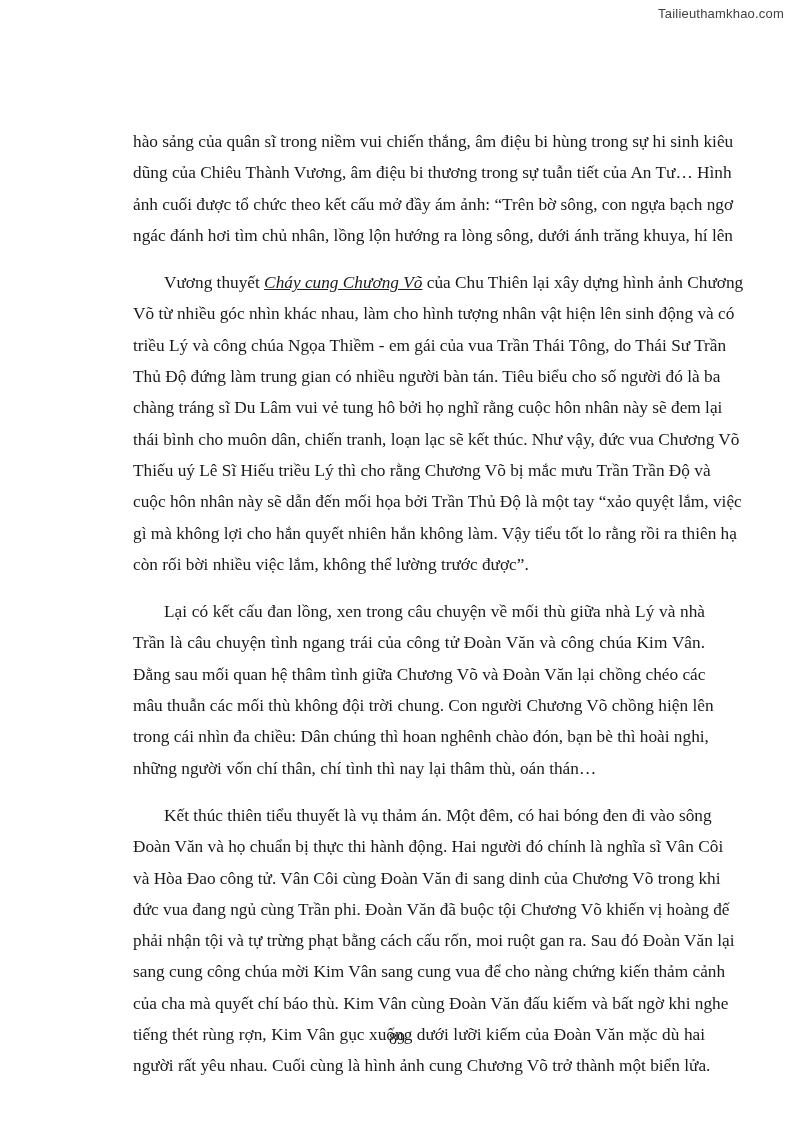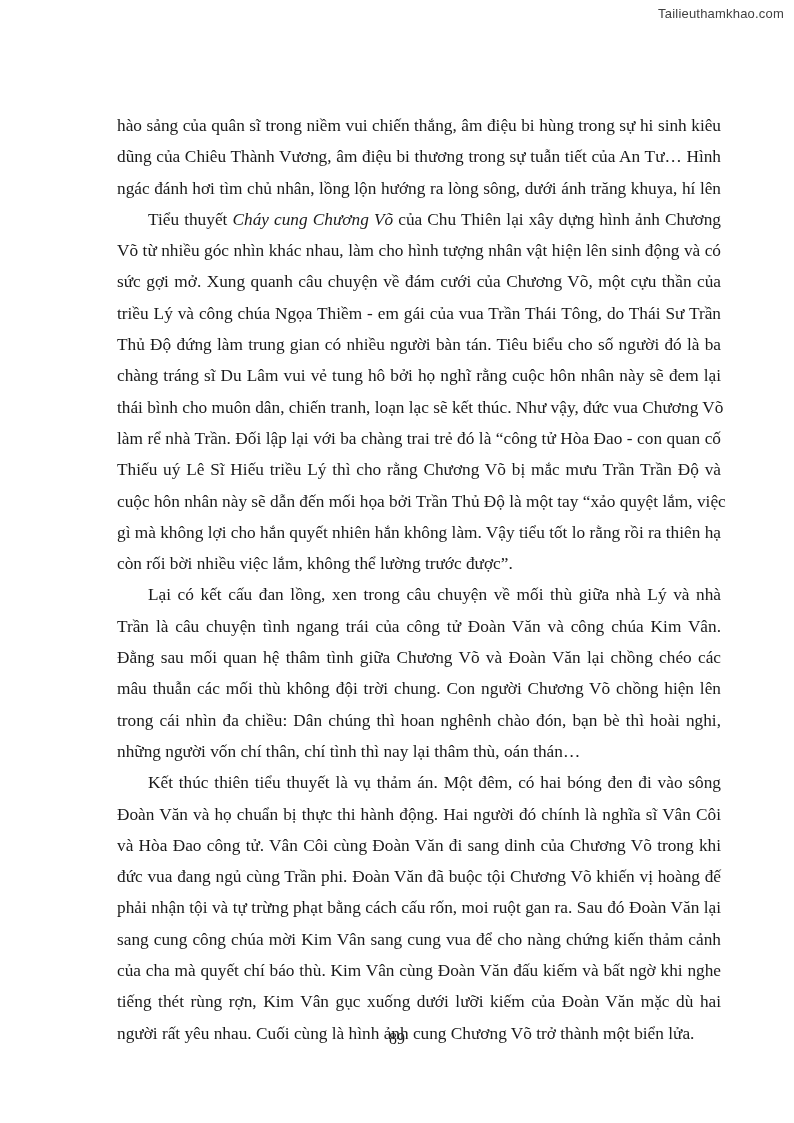--- a/index.html
+++ b/index.html
@@ -24,28 +24,29 @@
       color: #404040;
       letter-spacing: 0.2px;
     }
     .page-body {
       position: absolute;
       left: 117px;
       top: 110px;
       width: 604px;
     }
     .para {
-      margin: 0;
+      margin: 16px;
       font-size: 17.3px;
       line-height: 31.3px;
       text-align: justify;
       text-align-last: left;
     }
     .para em {
       font-style: italic;
+      text-decoration: underline;
     }
     .line {
       display: block;
       text-align: justify;
       text-align-last: justify;
       white-space: nowrap;
     }
     .line.last {
       text-align-last: left;
     }
@@ -62,32 +63,31 @@
 </head>
 <body>
 
 <div class="watermark">Tailieuthamkhao.com</div>
 
 <div class="page-body">
 
   <p class="para">
     <span class="line">hào sảng của quân sĩ trong niềm vui chiến thắng, âm điệu bi hùng trong sự hi sinh kiêu</span>
     <span class="line">dũng của Chiêu Thành Vương, âm điệu bi thương trong sự tuẫn tiết của An Tư… Hình</span>
+    <span class="line">ảnh cuối được tổ chức theo kết cấu mở đầy ám ảnh: “Trên bờ sông, con ngựa bạch ngơ</span>
     <span class="line">ngác đánh hơi tìm chủ nhân, lồng lộn hướng ra lòng sông, dưới ánh trăng khuya, hí lên</span>
   </p>
 
   <p class="para">
-    <span class="line" style="padding-left:31px;"><span>Tiểu thuyết </span><em>Cháy cung Chương Võ</em><span> của Chu Thiên lại xây dựng hình ảnh Chương</span></span>
+    <span class="line" style="padding-left:31px;"><span>Vương thuyết </span><em>Cháy cung Chương Võ</em><span> của Chu Thiên lại xây dựng hình ảnh Chương</span></span>
     <span class="line">Võ từ nhiều góc nhìn khác nhau, làm cho hình tượng nhân vật hiện lên sinh động và có</span>
-    <span class="line">sức gợi mở. Xung quanh câu chuyện về đám cưới của Chương Võ, một cựu thần của</span>
     <span class="line">triều Lý và công chúa Ngọa Thiềm - em gái của vua Trần Thái Tông, do Thái Sư Trần</span>
     <span class="line">Thủ Độ đứng làm trung gian có nhiều người bàn tán. Tiêu biểu cho số người đó là ba</span>
     <span class="line">chàng tráng sĩ Du Lâm vui vẻ tung hô bởi họ nghĩ rằng cuộc hôn nhân này sẽ đem lại</span>
     <span class="line">thái bình cho muôn dân, chiến tranh, loạn lạc sẽ kết thúc. Như vậy, đức vua Chương Võ</span>
-    <span class="line">làm rể nhà Trần. Đối lập lại với ba chàng trai trẻ đó là “công tử Hòa Đao - con quan cố</span>
     <span class="line">Thiếu uý Lê Sĩ Hiếu triều Lý thì cho rằng Chương Võ bị mắc mưu Trần Trần Độ và</span>
     <span class="line">cuộc hôn nhân này sẽ dẫn đến mối họa bởi Trần Thủ Độ là một tay “xảo quyệt lắm, việc</span>
     <span class="line">gì mà không lợi cho hắn quyết nhiên hắn không làm. Vậy tiểu tốt lo rằng rồi ra thiên hạ</span>
     <span class="line last">còn rối bời nhiều việc lắm, không thể lường trước được”.</span>
   </p>
 
   <p class="para">
     <span class="line" style="padding-left:31px;font-family:Liberation Serif, serif;">Lại có kết cấu đan lồng, xen trong câu chuyện về mối thù giữa nhà Lý và nhà</span>
     <span class="line">Trần là câu chuyện tình ngang trái của công tử Đoàn Văn và công chúa Kim Vân.</span>
     <span class="line">Đằng sau mối quan hệ thâm tình giữa Chương Võ và Đoàn Văn lại chồng chéo các</span>

